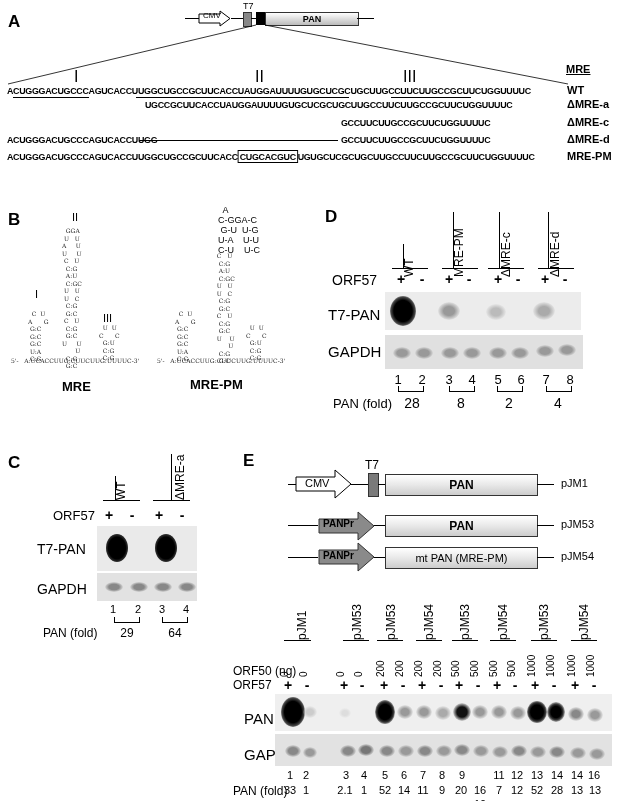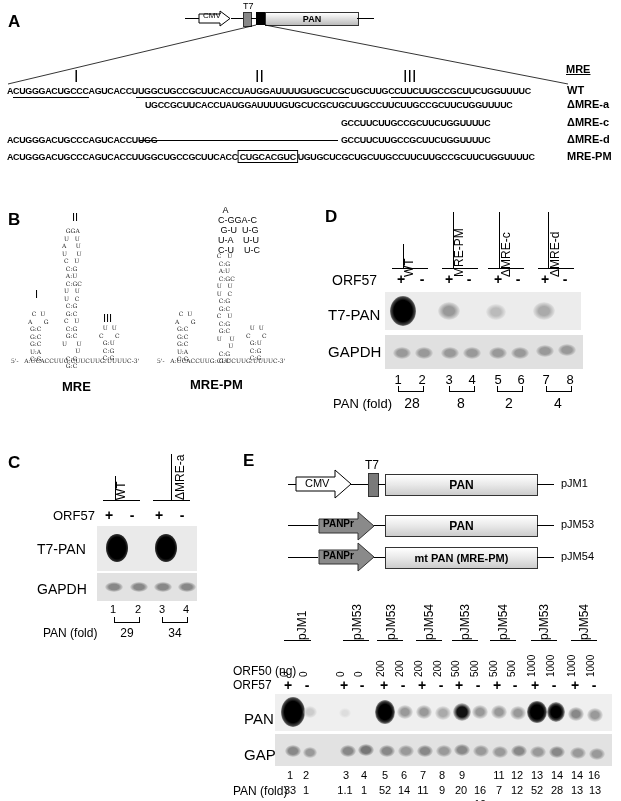--- a/index.html
+++ b/index.html
@@ -193,21 +193,21 @@
     <div class="band" style="left:81px;top:9px;width:18px;height:10px;background:radial-gradient(#888 40%,rgba(136,136,136,0) 75%);"></div>
   </div>
   <div class="lane-num" style="left:105px;top:603px;">1</div>
   <div class="lane-num" style="left:130px;top:603px;">2</div>
   <div class="lane-num" style="left:154px;top:603px;">3</div>
   <div class="lane-num" style="left:178px;top:603px;">4</div>
   <div class="bracket" style="left:114px;top:617px;width:24px;"></div>
   <div class="bracket" style="left:162px;top:617px;width:24px;"></div>
   <div class="gel-label" style="left:43px;top:626px;font-size:12px;">PAN (fold)</div>
   <div class="fold" style="left:116px;top:626px;width:22px;">29</div>
-  <div class="fold" style="left:164px;top:626px;width:22px;">34</div>
+  <div class="fold" style="left:164px;top:626px;width:22px;">64</div>
 </div>
 
 <div>
   <div class="panel-letter" style="left:325px;top:207px;">D</div>
   <div class="vlabel" style="left:416px;top:263px;">WT</div>
   <div class="vlabel" style="left:466px;top:263px;">MRE-PM</div>
   <div class="vlabel" style="left:513px;top:263px;">ΔMRE-c</div>
   <div class="vlabel" style="left:562px;top:263px;">ΔMRE-d</div>
   <div class="grpline" style="left:392px;top:268px;width:36px;"></div>
   <div class="grpline" style="left:442px;top:268px;width:36px;"></div>
@@ -295,21 +295,21 @@
     <div class="abs" style="left:561px;top:518px;font-size:11px;">pJM53</div>
   </div>
 
   <div>
     <div class="line" style="left:288px;top:557px;width:30px;"></div>
     <svg class="abs" style="left:318px;top:542px;" width="58" height="30">
       <polygon points="1,8 40,8 40,1 56,15 40,29 40,22 1,22" fill="#8a8a8a" stroke="#333" stroke-width="1"></polygon>
     </svg>
     <div class="abs" style="left:323px;top:550px;font-size:10px;font-weight:bold;">PANPr</div>
     <div class="line" style="left:374px;top:557px;width:11px;"></div>
-    <div class="abs" style="left:385px;top:547px;width:151px;height:20px;background:linear-gradient(#fff,#e8e8e8,#ccc);border:1px solid #333;text-align:center;font-size:11px;font-weight:bold;line-height:20px;">mt PAN (MRE-PM)</div>
+    <div class="abs" style="left:385px;top:547px;width:151px;height:20px;background:linear-gradient(#fff,#e8e8e8,#ccc);border:1px solid #333;text-align:center;font-size:11px;font-weight:normal;line-height:20px;">mt PAN (MRE-PM)</div>
     <div class="line" style="left:537px;top:557px;width:17px;"></div>
     <div class="abs" style="left:561px;top:550px;font-size:11px;">pJM54</div>
   </div>
 
   <div class="vlabel" style="left:309px;top:626px;">pJM1</div>
   <div class="vlabel" style="left:364px;top:626px;">pJM53</div>
   <div class="vlabel" style="left:398px;top:626px;">pJM53</div>
   <div class="vlabel" style="left:436px;top:626px;">pJM54</div>
   <div class="vlabel" style="left:472px;top:626px;">pJM53</div>
   <div class="vlabel" style="left:510px;top:626px;">pJM54</div>
@@ -412,21 +412,21 @@
   <div class="lane-num" style="left:491px;top:769px;">11</div>
   <div class="lane-num" style="left:509px;top:769px;">12</div>
   <div class="lane-num" style="left:529px;top:769px;">13</div>
   <div class="lane-num" style="left:549px;top:769px;">14</div>
   <div class="lane-num" style="left:569px;top:769px;">14</div>
   <div class="lane-num" style="left:586px;top:769px;">16</div>
 
   <div class="gel-label" style="left:233px;top:784px;font-size:12px;">PAN (fold)</div>
   <div class="fold" style="left:280px;top:784px;width:20px;font-size:11px;">33</div>
   <div class="fold" style="left:298px;top:784px;width:16px;font-size:11px;">1</div>
-  <div class="fold" style="left:334px;top:784px;width:22px;font-size:11px;">1.1</div>
+  <div class="fold" style="left:334px;top:784px;width:22px;font-size:11px;">2.1</div>
   <div class="fold" style="left:356px;top:784px;width:16px;font-size:11px;">1</div>
   <div class="fold" style="left:375px;top:784px;width:20px;font-size:11px;">52</div>
   <div class="fold" style="left:394px;top:784px;width:20px;font-size:11px;">14</div>
   <div class="fold" style="left:413px;top:784px;width:20px;font-size:11px;">11</div>
   <div class="fold" style="left:434px;top:784px;width:16px;font-size:11px;">9</div>
   <div class="fold" style="left:451px;top:784px;width:20px;font-size:11px;">20</div>
   <div class="fold" style="left:470px;top:784px;width:20px;font-size:11px;">16</div>
   <div class="fold" style="left:489px;top:784px;width:20px;font-size:11px;">7</div>
   <div class="fold" style="left:507px;top:784px;width:20px;font-size:11px;">12</div>
   <div class="fold" style="left:527px;top:784px;width:20px;font-size:11px;">52</div>

